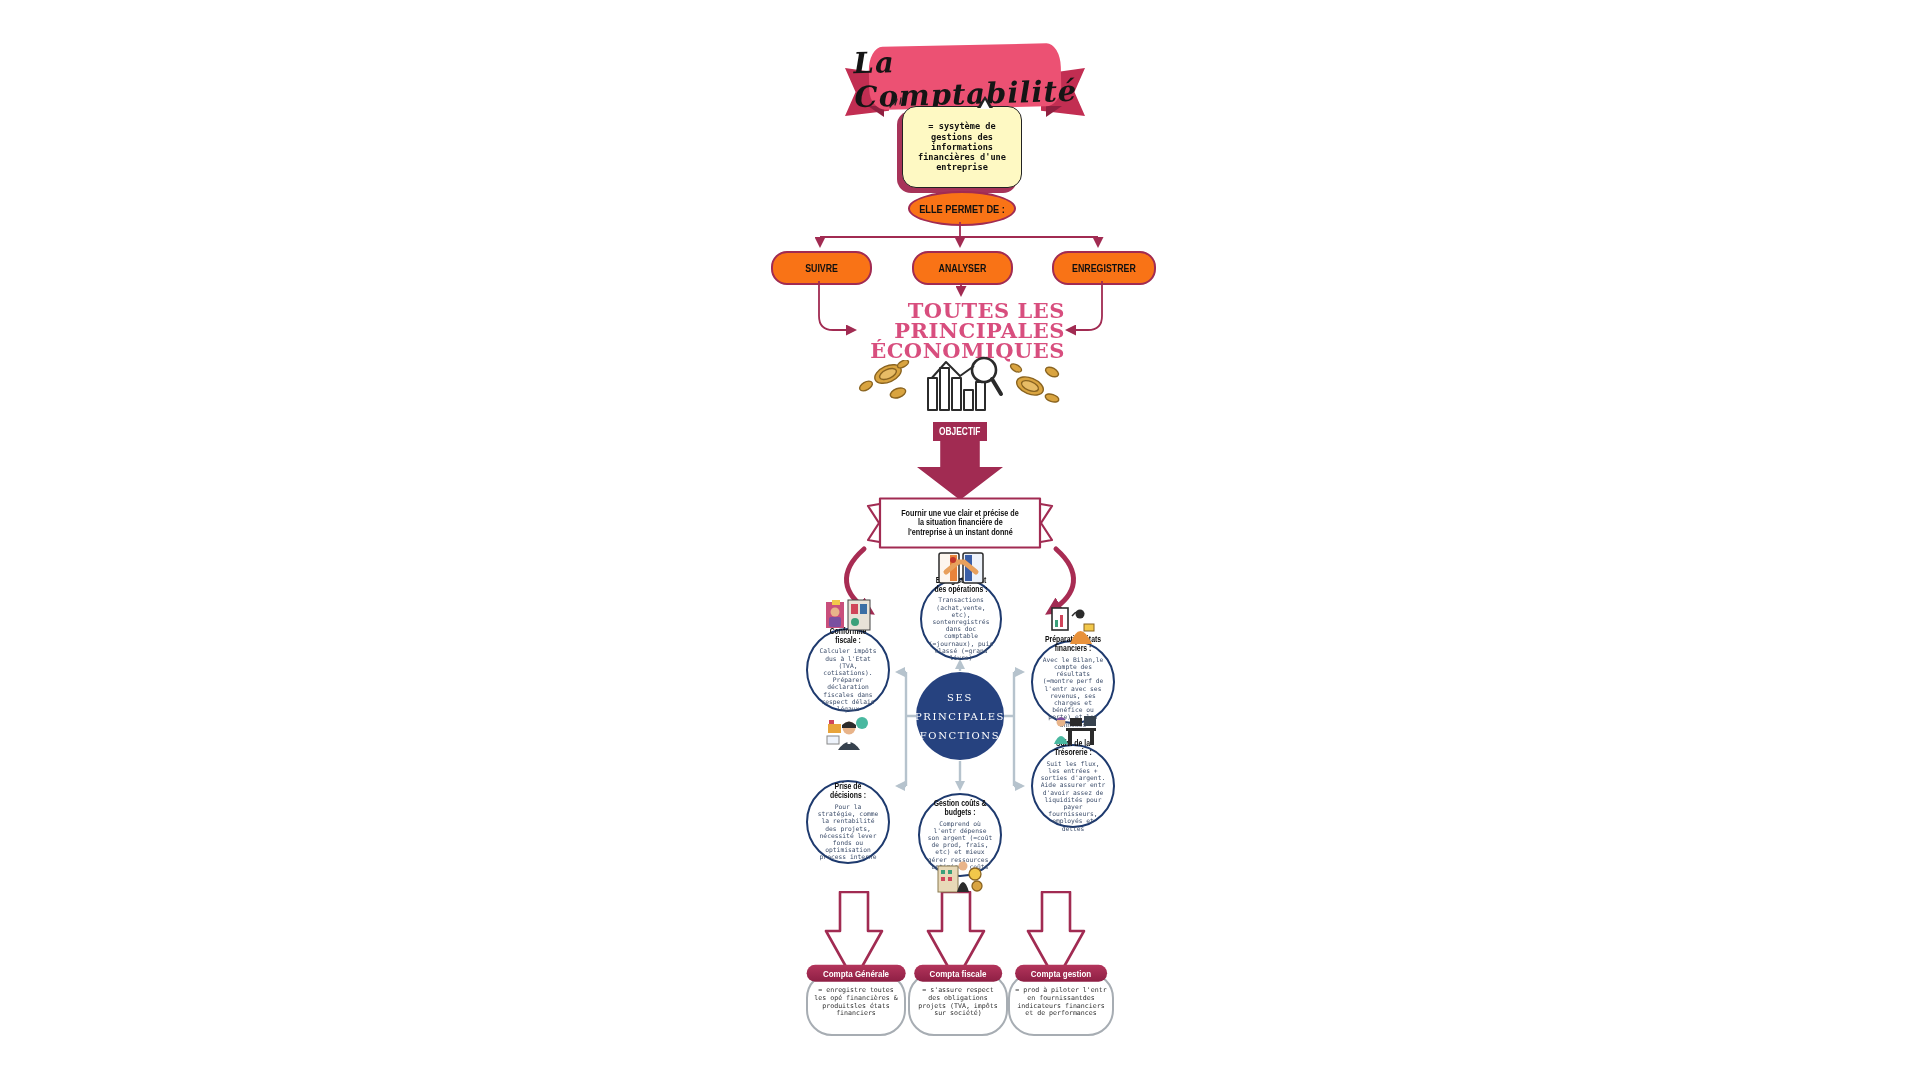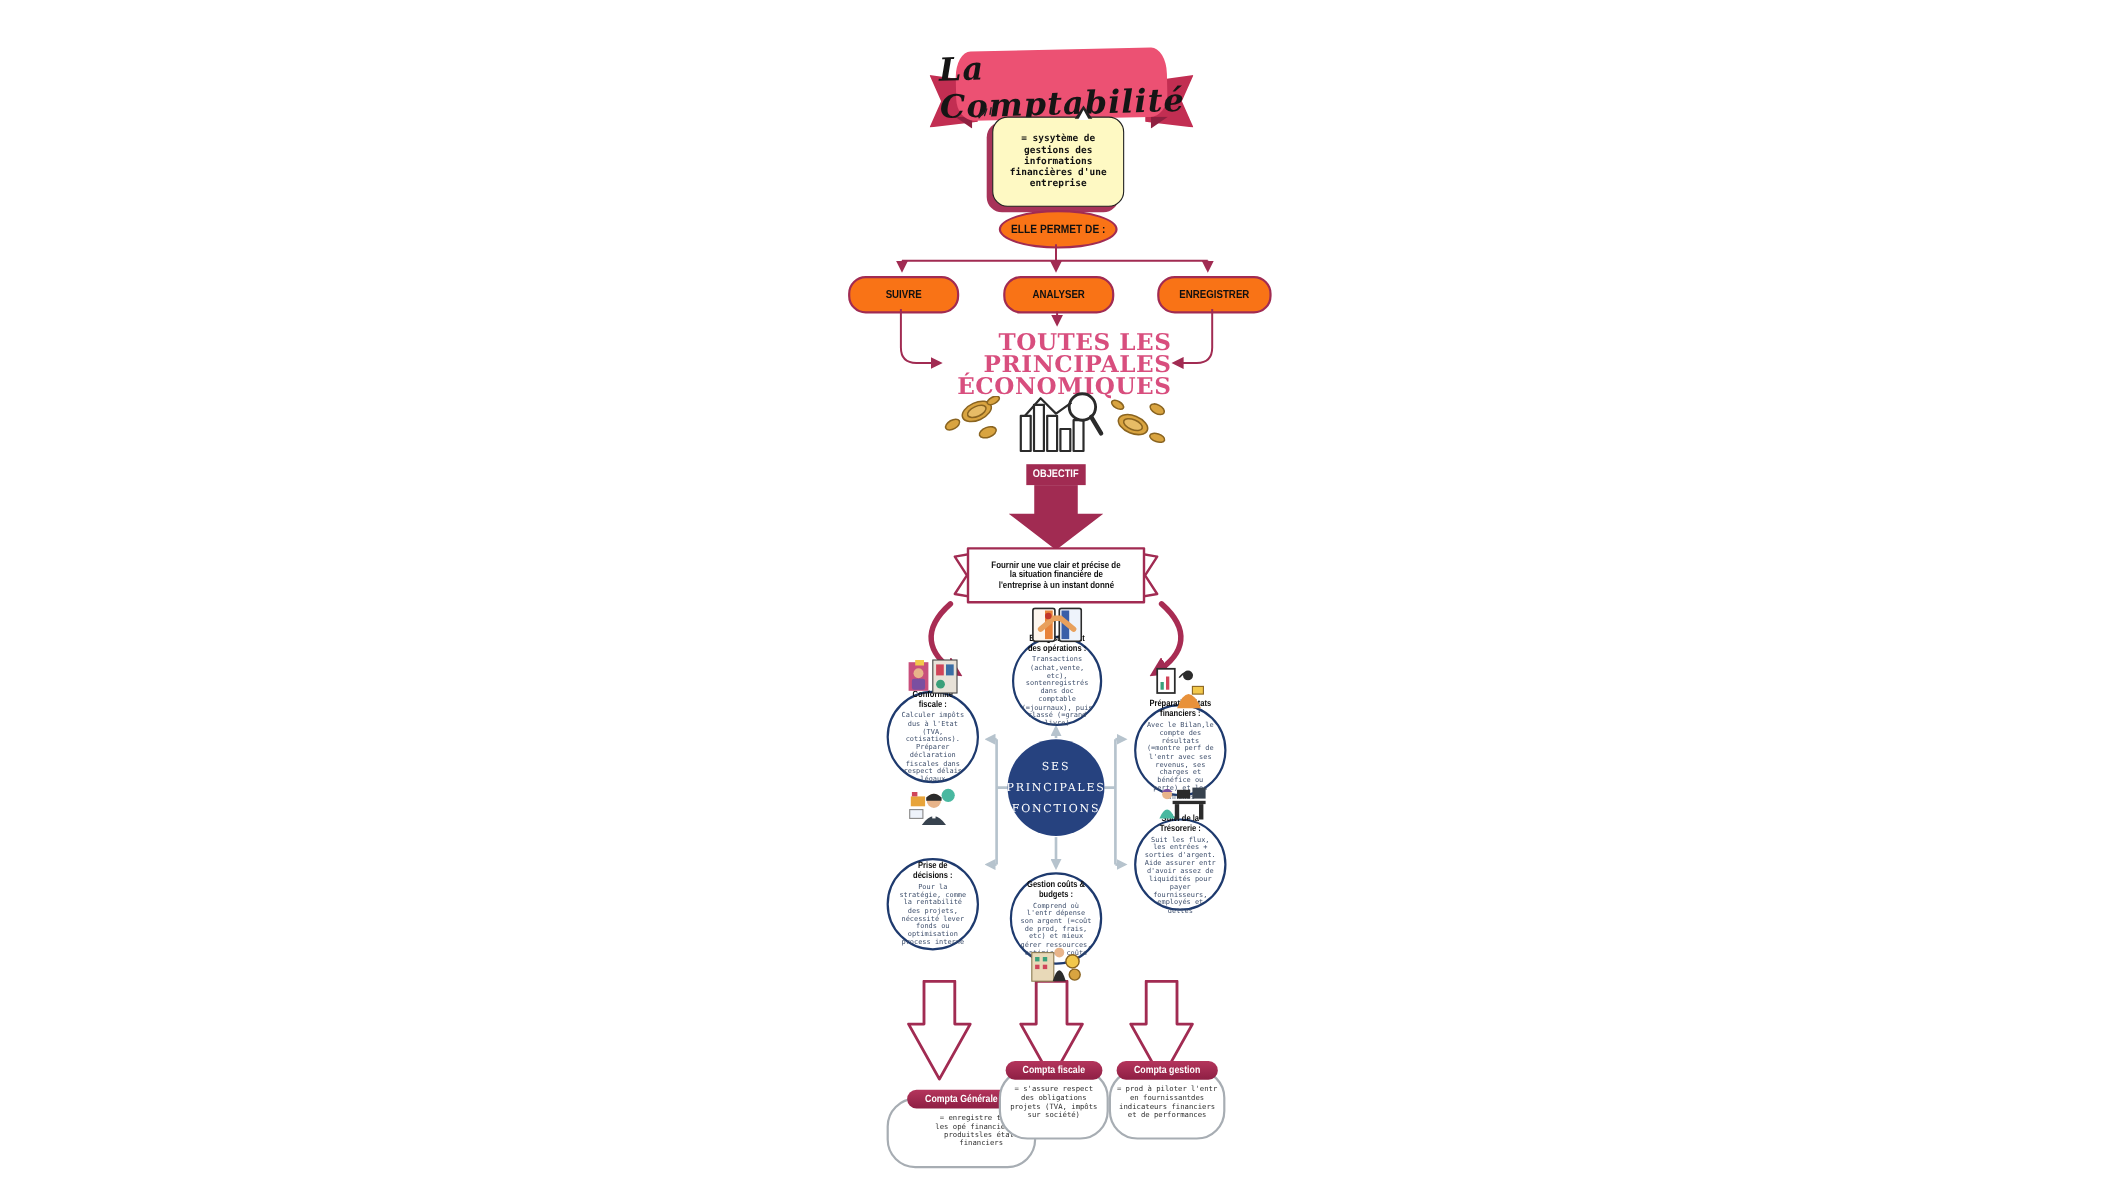--- a/index.html
+++ b/index.html
@@ -81,21 +81,21 @@
   #fn-bottom{left:918px;top:793px;width:84px;height:84px;}
   .illus{z-index:4;}
 
   
   .pill{border:2px solid #a7adb3;border-radius:26px;background:#fff;z-index:2;}
   .pill-label{position:absolute;left:50%;transform:translate(-50%,-55%);top:0;
       background:linear-gradient(180deg,#b4355c,#8e1f44);color:#fff;font-weight:bold;
       font-size:9.5px;padding:2.5px 10px 3.5px;border-radius:13px;white-space:nowrap;z-index:3;}
   .pill-body{font-family:"DejaVu Sans Mono",monospace;font-size:6.6px;line-height:7.8px;color:#2f2f2f;
       text-align:center;padding:13px 5px 4px;}
-  #pill-generale{left:806px;top:998px;width:96px;height:60px;padding-left:36px;}
+  #pill-generale{left:806px;top:972px;width:96px;height:60px;}
   #pill-fiscale{left:908px;top:972px;width:96px;height:60px;}
   #pill-gestion{left:1008px;top:972px;width:102px;height:60px;}
 
   svg{display:block;}
 </style>
 </head>
 <body>
 
 <div id="stage">
 

